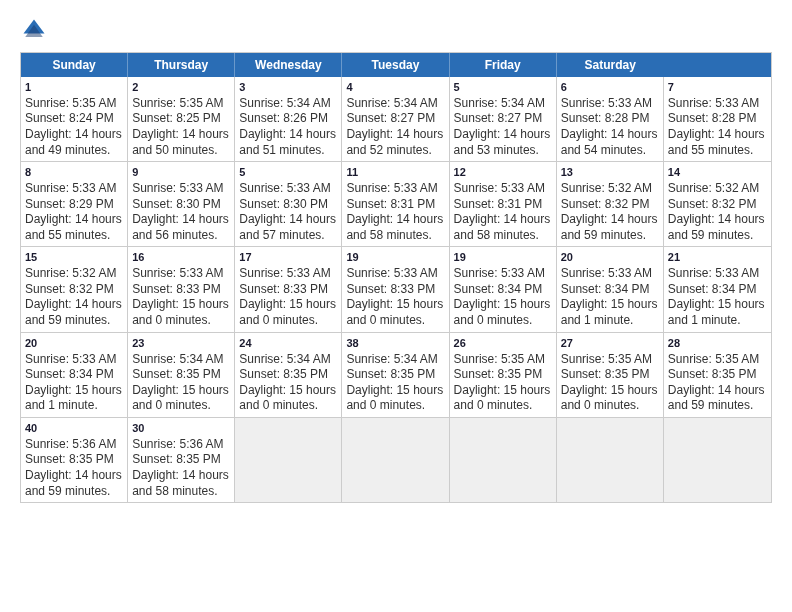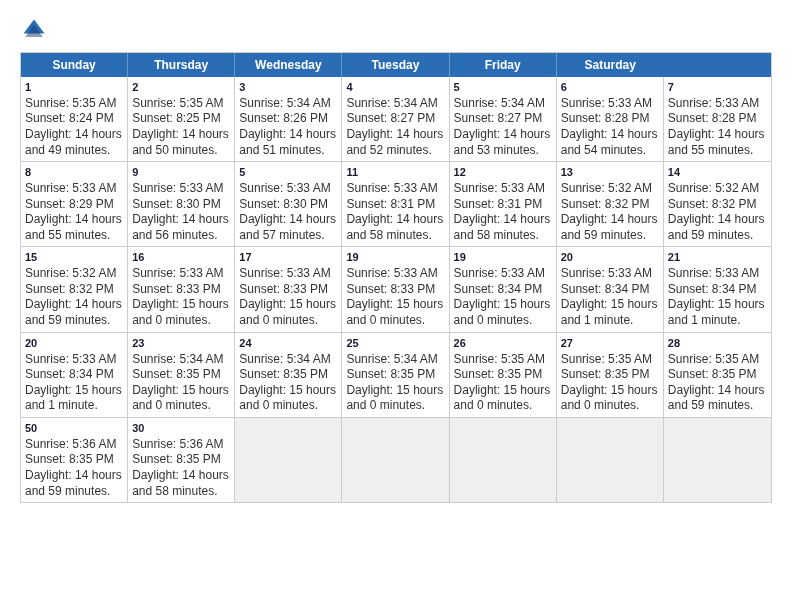--- a/index.html
+++ b/index.html
@@ -175,27 +175,27 @@
           <div class="cal-cell"><span class="day-num">17</span><span class="cell-text">Sunrise: 5:33 AM<br>Sunset: 8:33 PM<br>Daylight: 15 hours<br>and 0 minutes.</span></div>
           <div class="cal-cell"><span class="day-num">19</span><span class="cell-text">Sunrise: 5:33 AM<br>Sunset: 8:33 PM<br>Daylight: 15 hours<br>and 0 minutes.</span></div>
           <div class="cal-cell"><span class="day-num">19</span><span class="cell-text">Sunrise: 5:33 AM<br>Sunset: 8:34 PM<br>Daylight: 15 hours<br>and 0 minutes.</span></div>
           <div class="cal-cell"><span class="day-num">20</span><span class="cell-text">Sunrise: 5:33 AM<br>Sunset: 8:34 PM<br>Daylight: 15 hours<br>and 1 minute.</span></div>
           <div class="cal-cell"><span class="day-num">21</span><span class="cell-text">Sunrise: 5:33 AM<br>Sunset: 8:34 PM<br>Daylight: 15 hours<br>and 1 minute.</span></div>
         </div>
         <div class="cal-row">
           <div class="cal-cell"><span class="day-num">20</span><span class="cell-text">Sunrise: 5:33 AM<br>Sunset: 8:34 PM<br>Daylight: 15 hours<br>and 1 minute.</span></div>
           <div class="cal-cell"><span class="day-num">23</span><span class="cell-text">Sunrise: 5:34 AM<br>Sunset: 8:35 PM<br>Daylight: 15 hours<br>and 0 minutes.</span></div>
           <div class="cal-cell"><span class="day-num">24</span><span class="cell-text">Sunrise: 5:34 AM<br>Sunset: 8:35 PM<br>Daylight: 15 hours<br>and 0 minutes.</span></div>
-          <div class="cal-cell"><span class="day-num">25</span><span class="cell-text">Sunrise: 5:34 AM<br>Sunset: 8:35 PM<br>Daylight: 15 hours<br>and 0 minutes.</span></div>
+          <div class="cal-cell"><span class="day-num">38</span><span class="cell-text">Sunrise: 5:34 AM<br>Sunset: 8:35 PM<br>Daylight: 15 hours<br>and 0 minutes.</span></div>
           <div class="cal-cell"><span class="day-num">26</span><span class="cell-text">Sunrise: 5:35 AM<br>Sunset: 8:35 PM<br>Daylight: 15 hours<br>and 0 minutes.</span></div>
           <div class="cal-cell"><span class="day-num">27</span><span class="cell-text">Sunrise: 5:35 AM<br>Sunset: 8:35 PM<br>Daylight: 15 hours<br>and 0 minutes.</span></div>
           <div class="cal-cell"><span class="day-num">28</span><span class="cell-text">Sunrise: 5:35 AM<br>Sunset: 8:35 PM<br>Daylight: 14 hours<br>and 59 minutes.</span></div>
         </div>
         <div class="cal-row">
-          <div class="cal-cell"><span class="day-num">50</span><span class="cell-text">Sunrise: 5:36 AM<br>Sunset: 8:35 PM<br>Daylight: 14 hours<br>and 59 minutes.</span></div>
+          <div class="cal-cell"><span class="day-num">40</span><span class="cell-text">Sunrise: 5:36 AM<br>Sunset: 8:35 PM<br>Daylight: 14 hours<br>and 59 minutes.</span></div>
           <div class="cal-cell"><span class="day-num">30</span><span class="cell-text">Sunrise: 5:36 AM<br>Sunset: 8:35 PM<br>Daylight: 14 hours<br>and 58 minutes.</span></div>
           <div class="cal-cell empty shaded"></div>
           <div class="cal-cell empty shaded"></div>
           <div class="cal-cell empty shaded"></div>
           <div class="cal-cell empty shaded"></div>
           <div class="cal-cell empty shaded"></div>
         </div>
       </div>
   </div>
 </div>

